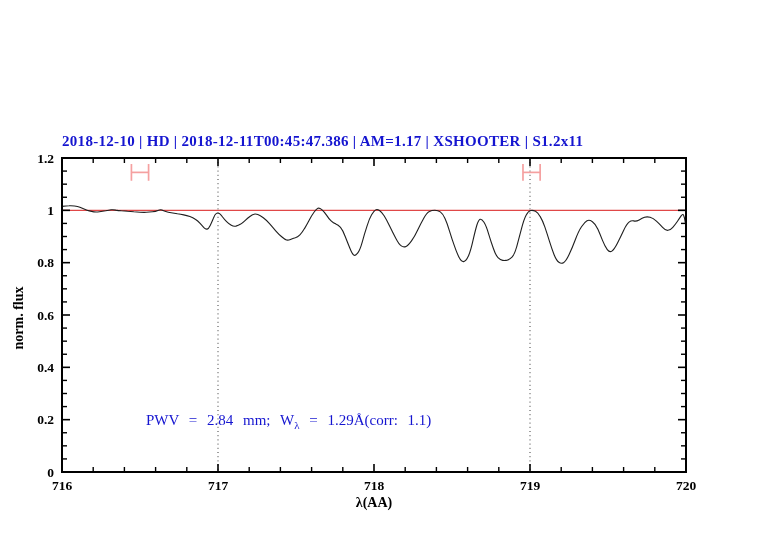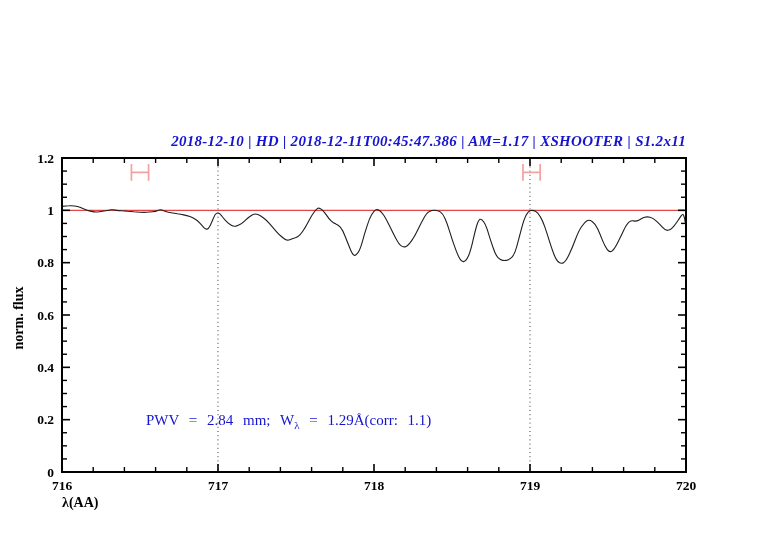--- a/index.html
+++ b/index.html
@@ -1,22 +1,22 @@
 <!DOCTYPE html>
 <html><head>
 <meta charset="utf-8">
 <style>
   html,body{margin:0;padding:0;background:#ffffff;}
   body{width:782px;height:542px;position:relative;overflow:hidden;
        font-family:"Liberation Serif",serif;}
   #plot-svg{position:absolute;left:0;top:0;}
   #plot-svg text{font-family:"Liberation Serif",serif;font-size:13.5px;font-weight:bold;fill:#000;}
-  .fig-title{position:absolute;left:62px;top:133px;width:624px;text-align:right;
-             font-size:15px;font-weight:bold;white-space:nowrap;letter-spacing:.3px;font-style:italic;}
-  .x-label{position:absolute;left:62px;top:495px;width:624px;text-align:left;
+  .fig-title{position:absolute;left:62px;top:133px;width:624px;text-align:left;
+             font-size:15px;font-weight:bold;white-space:nowrap;letter-spacing:.3px;}
+  .x-label{position:absolute;left:62px;top:495px;width:624px;text-align:center;
            font-size:14px;font-weight:bold;color:#000;}
   .y-label{position:absolute;left:-31px;top:310px;width:100px;height:16px;text-align:center;
            font-size:14px;font-weight:bold;color:#000;
            transform:rotate(-90deg);transform-origin:center center;}
   .annotation{position:absolute;left:146px;top:412px;font-size:15px;font-weight:normal;
               white-space:nowrap;word-spacing:6px;}
   .annotation sub{font-size:11px;word-spacing:0;}
 </style>
 </head>
 <body>

